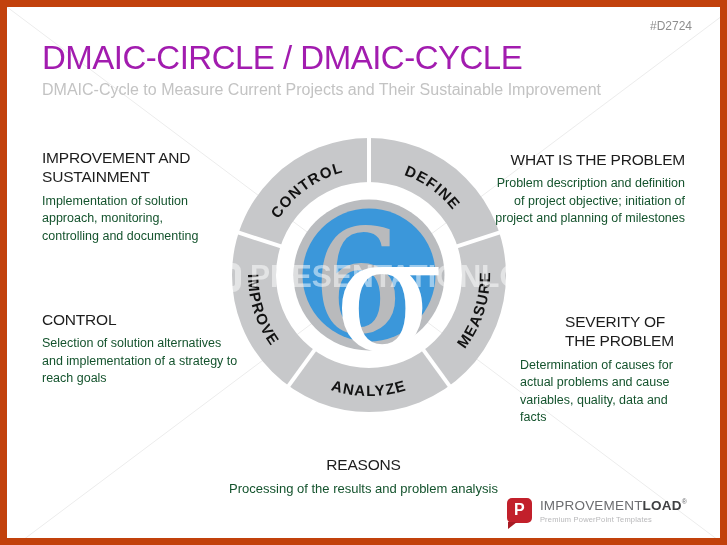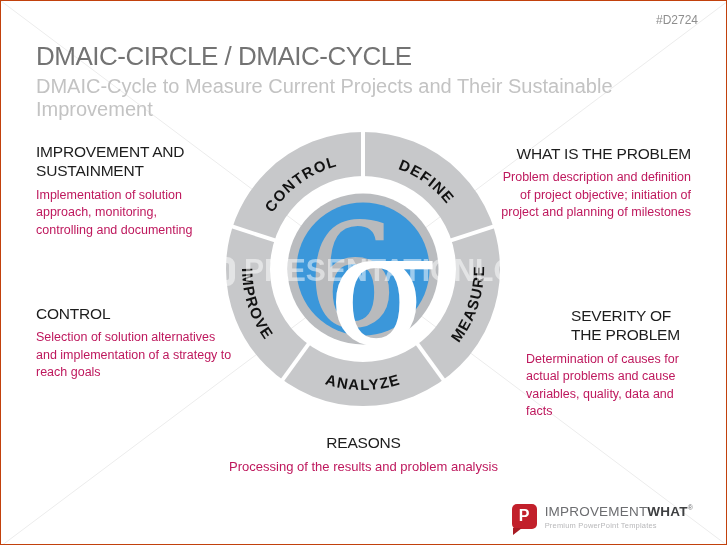--- a/index.html
+++ b/index.html
@@ -1,40 +1,40 @@
 <!DOCTYPE html>
 <html><head>
 <meta charset="utf-8">
 <style>
   html,body{margin:0;padding:0;background:#fff;}
   .slide{
     position:relative;width:727px;height:545px;background:#fff;overflow:hidden;
-    box-sizing:border-box;border:1px solid #c2410c;
+    box-sizing:border-box;border:7px solid #c2410c;
     font-family:"Liberation Sans",sans-serif;
   }
   
   .wm-lines{position:absolute;inset:0;z-index:0;}
 
   .id-tag{position:absolute;top:12px;right:28px;font-size:12px;color:#8e8e8e;z-index:2;}
-  .title{position:absolute;top:40px;left:35px;font-size:26px;letter-spacing:-0.5px;color:#737373;z-index:2;}
-  .subtitle{position:absolute;top:74px;left:35px;font-size:20px;color:#c3c3c3;z-index:2;}
+  .title{position:absolute;top:32px;left:35px;font-size:33px;letter-spacing:-0.5px;color:#a21caf;z-index:2;}
+  .subtitle{position:absolute;top:74px;left:35px;font-size:16px;color:#c3c3c3;z-index:2;}
 
   .block{position:absolute;z-index:2;}
   .block h3{margin:4px 0 6px 0;font-size:15.5px;font-weight:400;line-height:1.25;color:#1d1d1d;letter-spacing:-0.2px;}
-  .block p{margin:0;font-size:12.5px;line-height:1.4;color:#be185d;}
+  .block p{margin:0;font-size:12.5px;line-height:1.4;color:#14532d;}
   .blk-improvement{left:35px;top:137px;width:195px;}
   .blk-improvement p{width:180px;}
   .blk-problem{right:35px;top:139px;width:205px;text-align:right;}
   .blk-problem p{width:190px;margin-left:auto;}
   .blk-solution{left:35px;top:299px;width:205px;}
   .blk-solution p{width:200px;}
   .blk-severity{right:35px;top:301px;width:185px;}
   .blk-severity h3{max-width:120px;margin-left:auto;margin-bottom:6px;}
   .blk-severity p{width:165px;margin-left:auto;}
-  .blk-reasons{left:0;right:0;top:428px;text-align:center;}
+  .blk-reasons{left:0;right:0;top:444px;text-align:center;}
   .blk-reasons p{font-size:13px;margin-top:6px;}
 
   .diagram{position:absolute;left:217px;top:123px;width:290px;height:290px;z-index:1;}
   .seg-label{font-family:"Liberation Sans",sans-serif;font-size:15px;font-weight:bold;letter-spacing:1.2px;fill:#121212;}
   .sigma-font{font-family:"DejaVu Serif",serif;}
 
   .watermark{position:absolute;left:205px;top:252px;display:flex;align-items:center;gap:9px;
     z-index:5;pointer-events:none;color:rgba(255,255,255,0.5);}
   .wm-icon{width:17px;height:17px;border:6px solid rgba(255,255,255,0.5);border-radius:8px;}
   .wm-text{font-size:31px;font-weight:bold;transform:scaleX(0.97);transform-origin:left center;white-space:nowrap;}
@@ -122,18 +122,18 @@
   <div class="block blk-reasons">
     <h3>REASONS</h3>
     <p>Processing of the results and problem analysis</p>
   </div>
 
   <div class="logo">
     <div class="logo-icon">
       <span>P</span>
     </div>
     <div>
-      <div class="logo-line1"><span>IMPROVEMENT</span><b>WHAT</b><sup>®</sup></div>
+      <div class="logo-line1"><span>IMPROVEMENT</span><b>LOAD</b><sup>®</sup></div>
       <div class="logo-tagline">Premium PowerPoint Templates</div>
     </div>
   </div>
 
 </div>
 
 </body></html>

